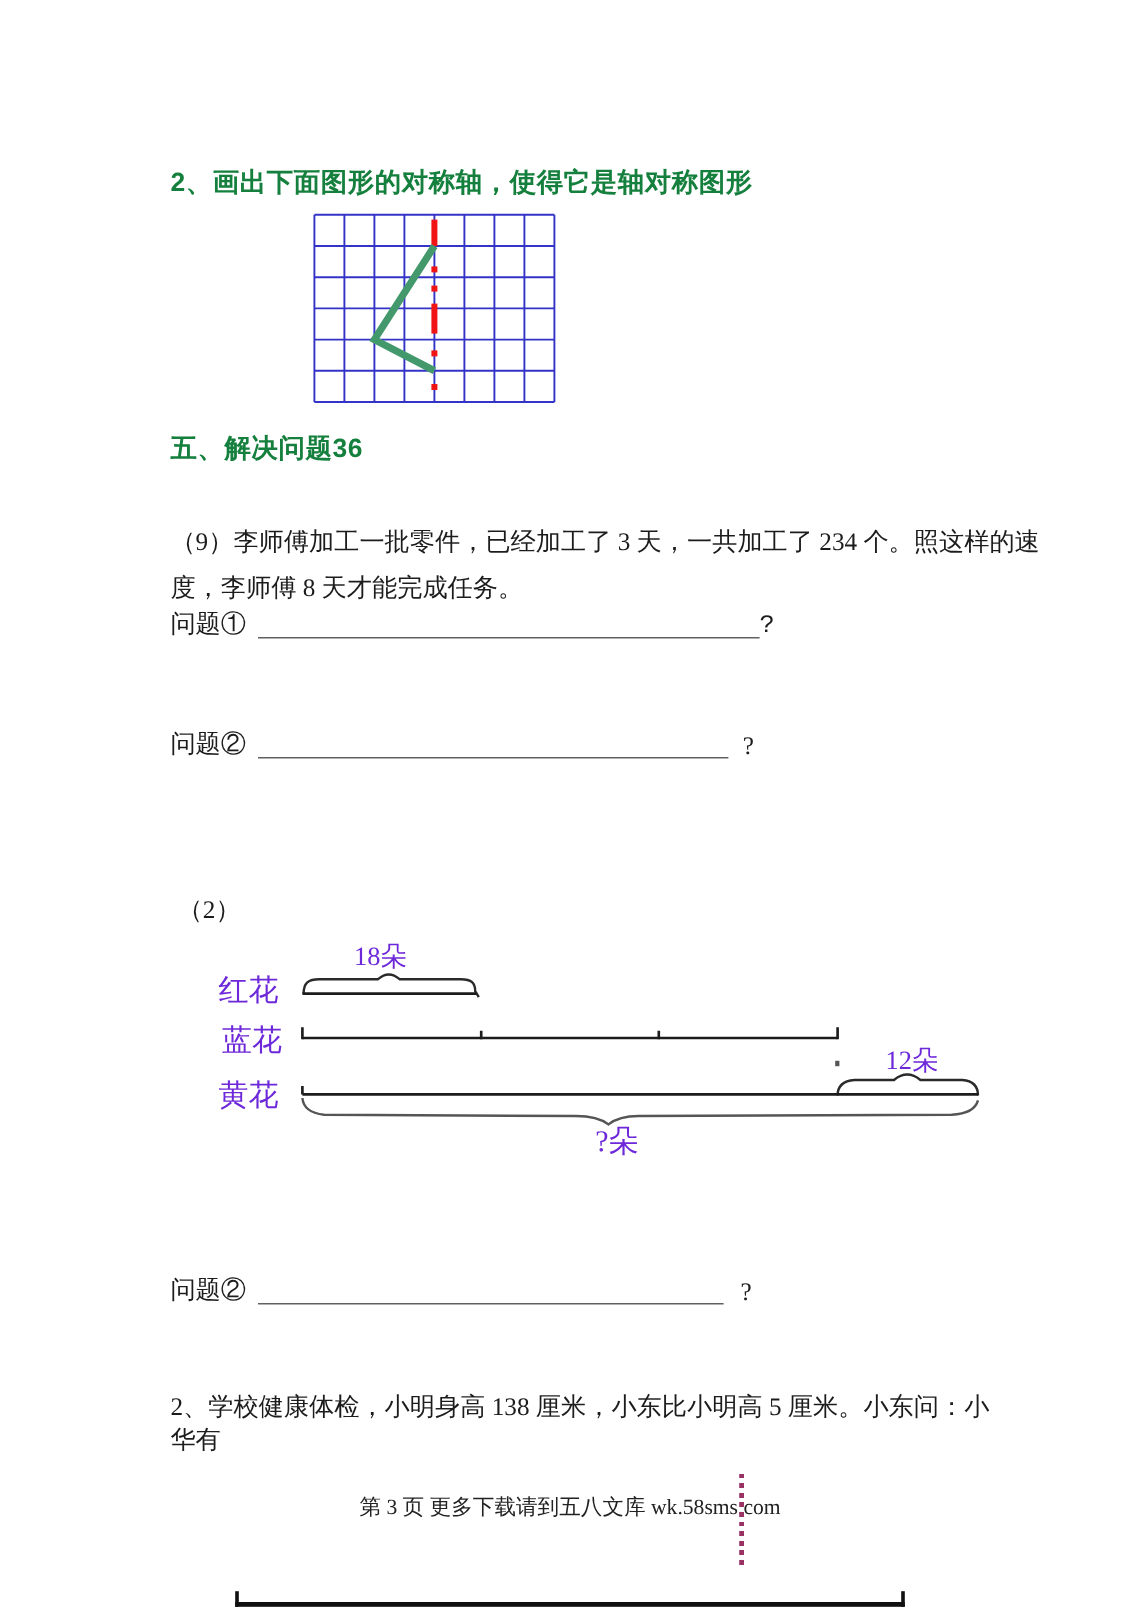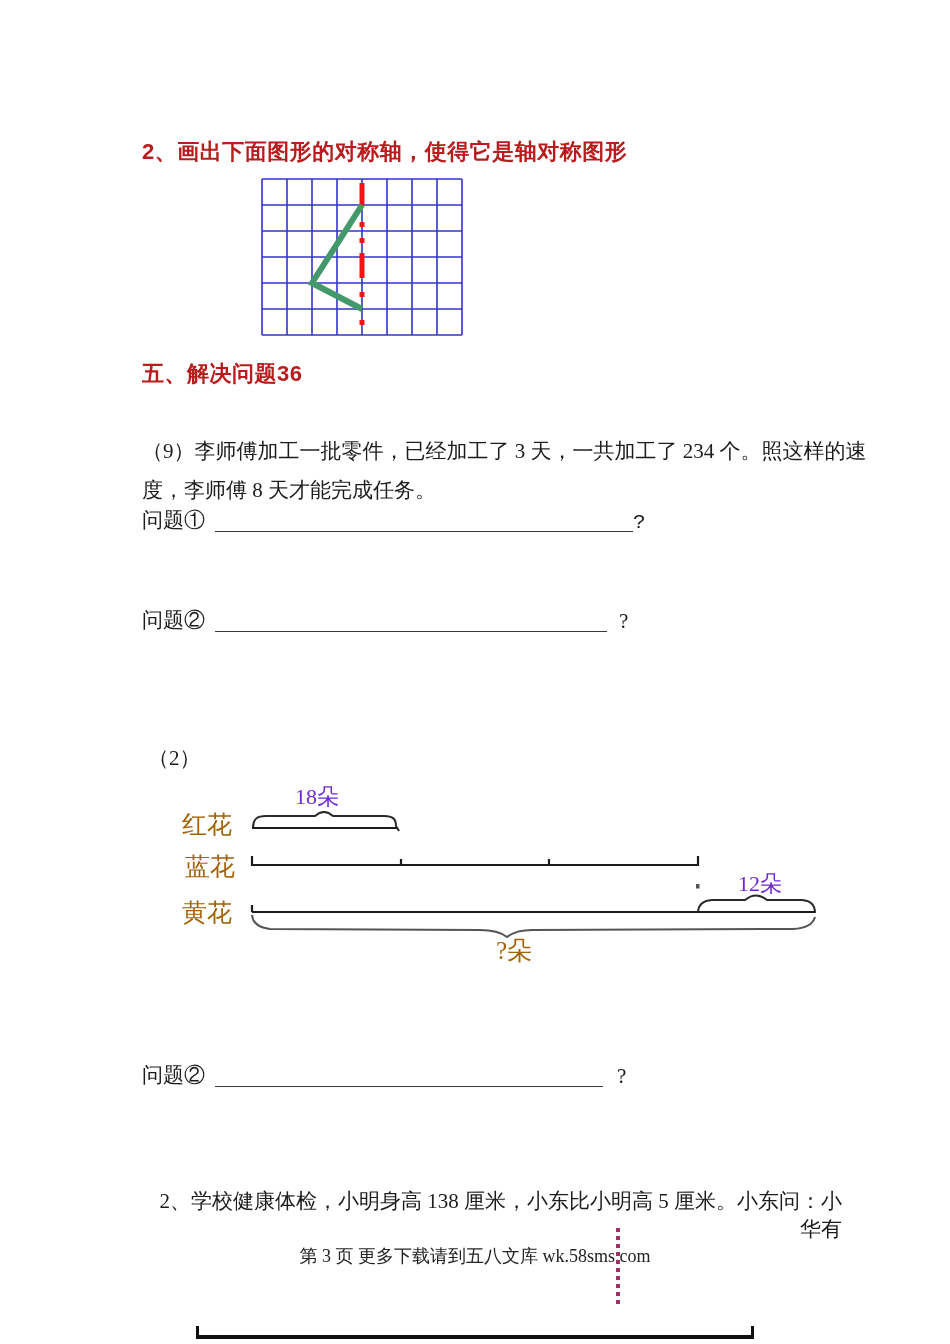--- a/index.html
+++ b/index.html
@@ -1,33 +1,33 @@
 <!DOCTYPE html>
 <html style="--grid-blue: #3333c8; --shape-green: #43996b; --axis-red: #f01414; --dot-maroon: #993366;"><head>
 <meta charset="utf-8">
 <style>
   html,body{margin:0;padding:0;background:#ffffff;}
   #page{position:relative;width:950px;height:1344px;background:#fff;overflow:hidden;
         font-family:"Liberation Serif","DejaVu Serif",serif;color:#1a1a1a;}
   .abs{position:absolute;}
   .heading{font-family:"Liberation Sans","DejaVu Sans",sans-serif;font-weight:bold;
-           font-size:22px;letter-spacing:0.5px;color:#b91c1c;}
+           font-size:22px;letter-spacing:0.5px;color:#15803d;}
   .body-text{font-size:21px;line-height:1.35;color:#1c1c1c;}
   .blank-row{display:flex;align-items:flex-end;font-size:21px;color:#1c1c1c;}
   .blank-row .lbl{white-space:nowrap;}
   .uline{border-bottom:1.5px solid #3a3a3a;height:4px;margin-left:10px;margin-bottom:2px;}
   .suffix{margin-bottom:0;}
   .clipnum{position:relative;display:inline-block;}
   .clipnum::after{content:"";position:absolute;left:-2px;right:-2px;top:-4px;height:13px;background:#fff;}
   
   .grid-line{stroke:var(--grid-blue,#3333c8);stroke-width:1.6;}
   .axis-dash{stroke:var(--axis-red,#f01414);stroke-width:5;}
   .green-shape{fill:none;stroke:var(--shape-green,#43996b);stroke-width:6;stroke-linejoin:miter;stroke-linecap:butt;}
   
-  .dia-label{position:absolute;font-size:25px;color:#a16207;white-space:nowrap;}
+  .dia-label{position:absolute;font-size:25px;color:#6d28d9;white-space:nowrap;}
   .dia-amount{position:absolute;font-size:22px;color:#6d28d9;white-space:nowrap;}
   .dline{stroke:#1c1c1c;fill:none;stroke-width:2.2;}
   .dbrace{stroke:#2a2a2a;fill:none;stroke-width:2;}
   .dunder{stroke:#555;fill:none;stroke-width:2;}
   .footer{position:absolute;left:0;top:1244px;width:100%;text-align:center;
           font-size:18px;color:#222;}
   .dotline{position:absolute;left:616px;top:1228px;width:4px;height:80px;
            background:repeating-linear-gradient(to bottom,var(--dot-maroon,#993366) 0 4px,transparent 4px 8px);}
   .bottombar{position:absolute;left:196px;top:1326px;width:552px;height:9px;
              border-left:3px solid #101010;border-right:3px solid #101010;border-bottom:4.5px solid #101010;}
@@ -115,21 +115,21 @@
     </svg>
   </div>
 
 
   <div class="abs blank-row" style="left:142px;top:1061px;">
     <span class="lbl">问题②</span>
     <span class="uline" style="width:388px;"></span>
     <span class="suffix" style="margin-left:14px;">?</span>
   </div>
 
-  <div class="abs body-text" style="left:142px;top:1187px;width:700px;text-align:right;">2、学校健康体检，小明身高 138 厘米，小东比小明高 5 厘米。小东问：小华有</div>
+  <div class="abs body-text" style="left:142px;top:1158px;width:700px;">2、学校健康体检，小明身高 138 厘米，小东比小明高 5 厘米。小东问：小华有</div>
 
   <div class="footer">第 3 页 更多下载请到五八文库 wk.58sms.com</div>
 
   <div class="dotline"></div>
 
   <div class="bottombar"></div>
 
 </div>
 
 </body></html>

